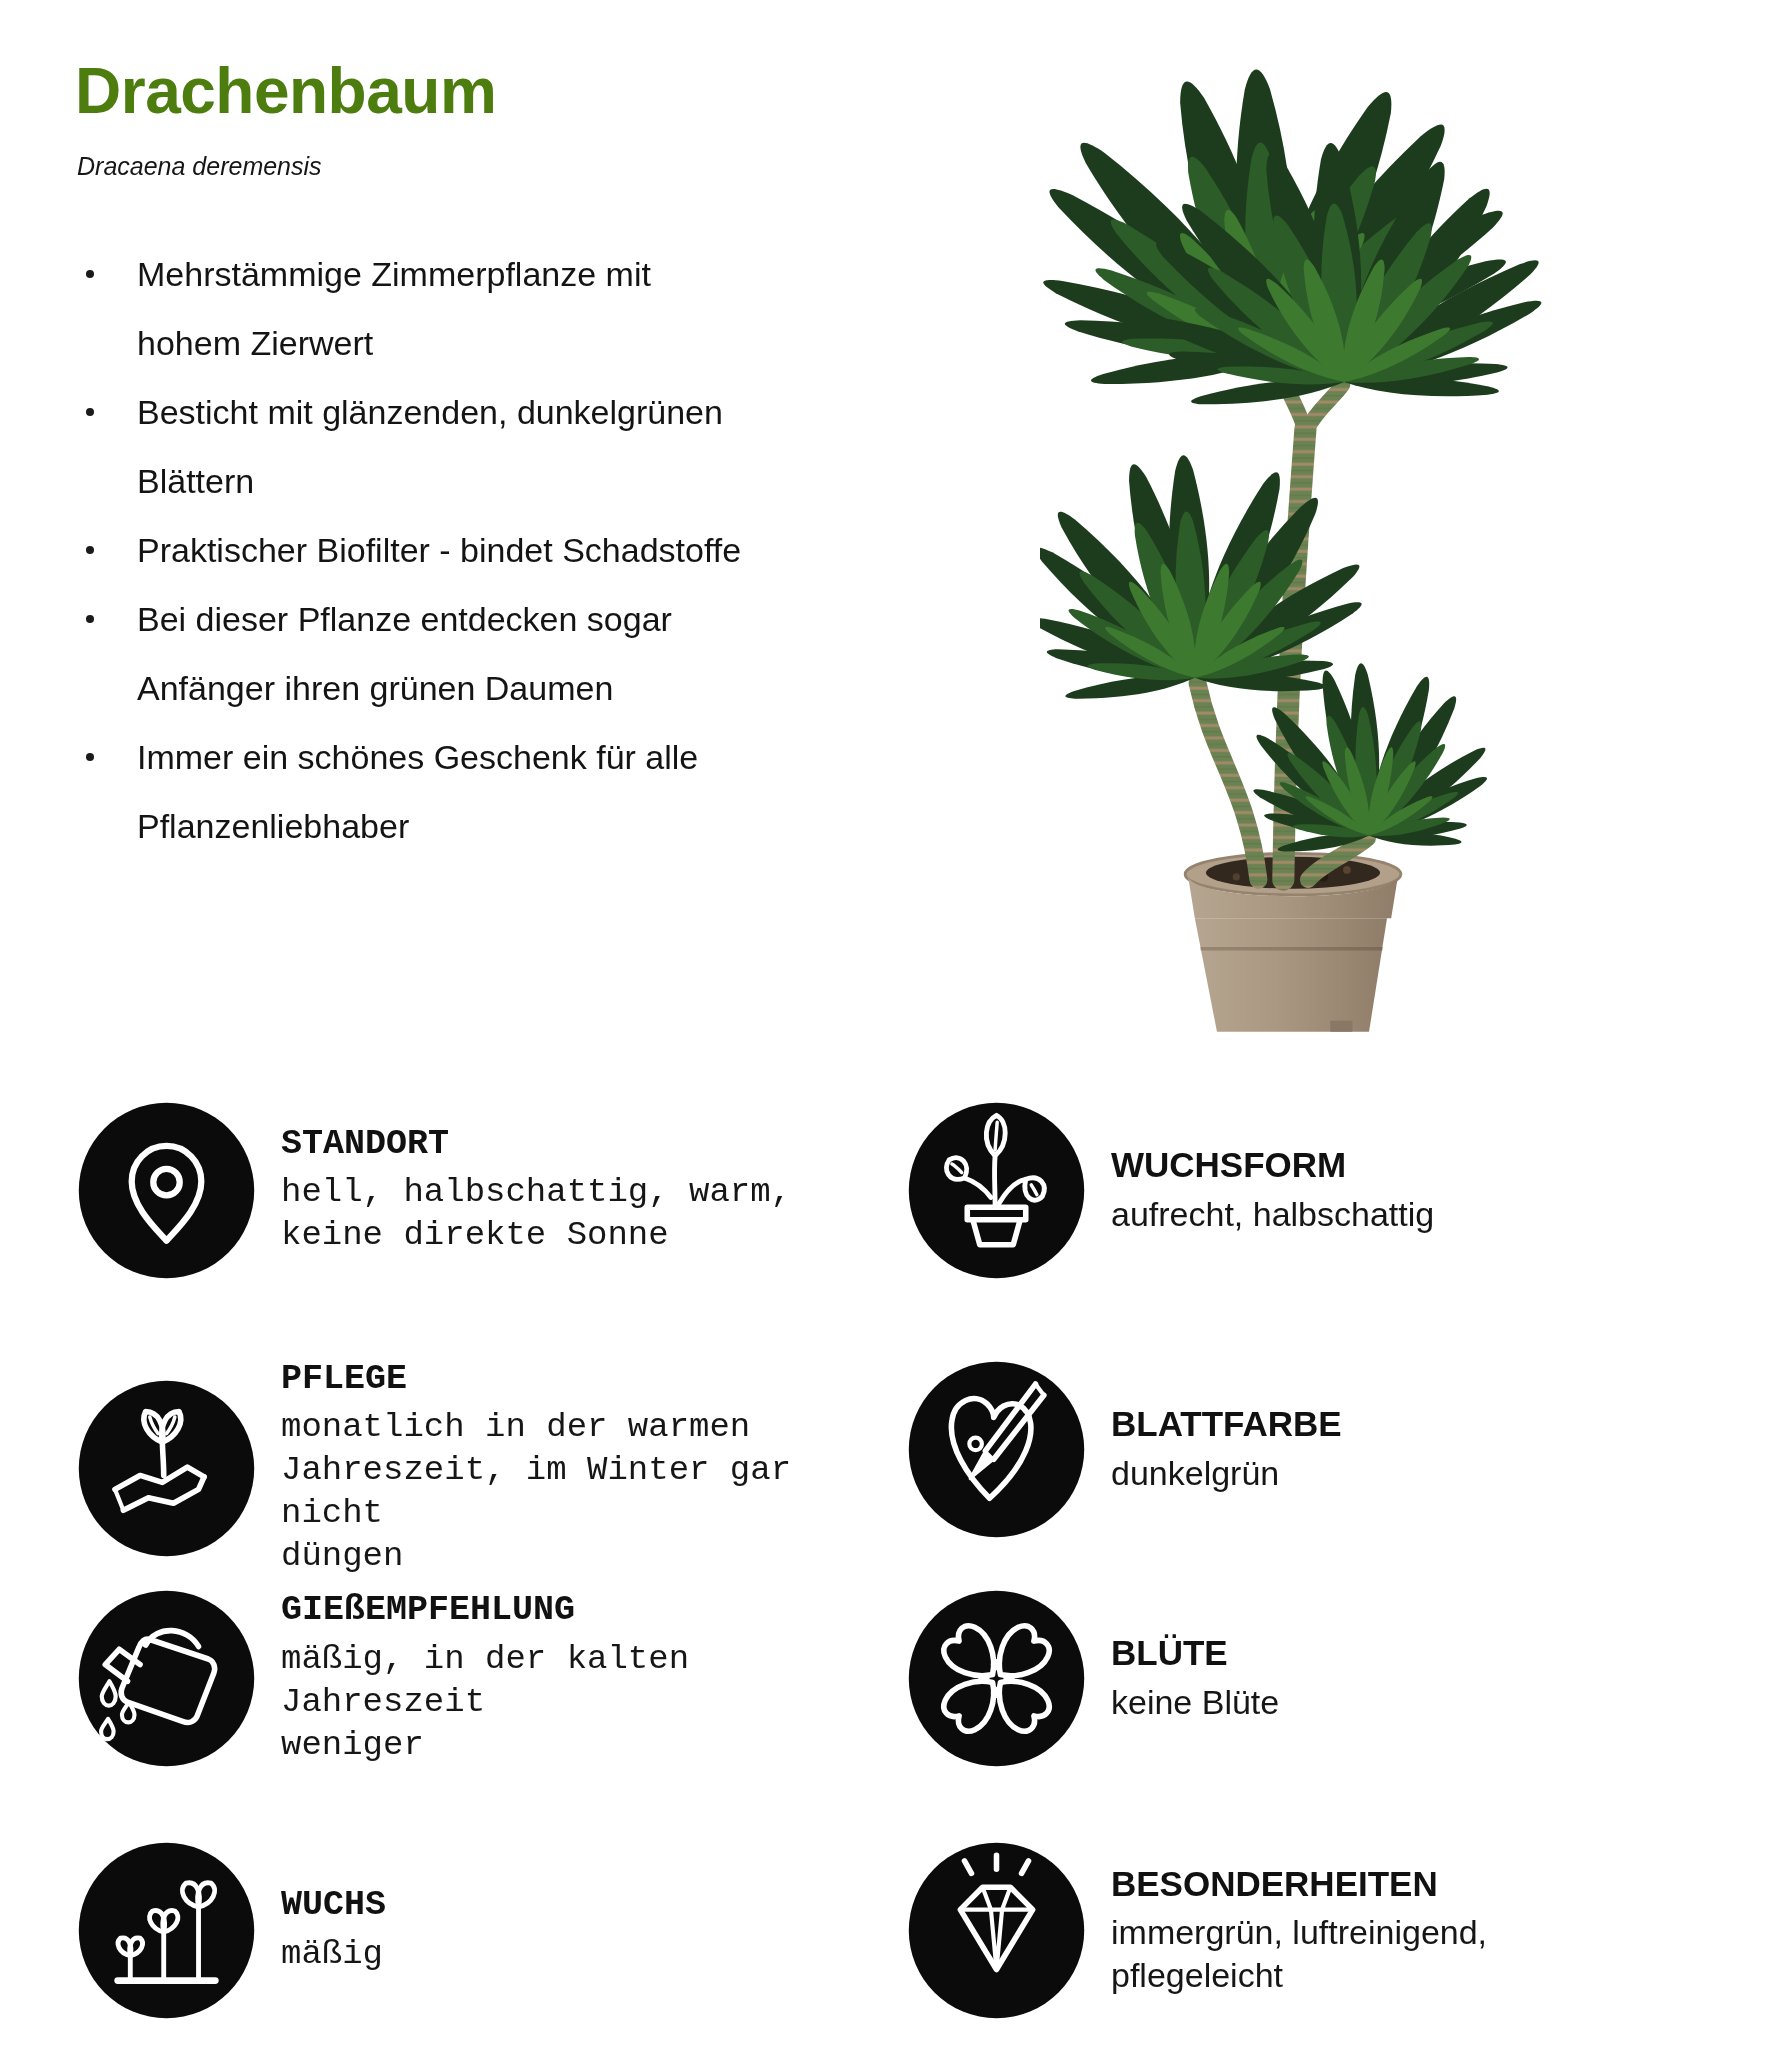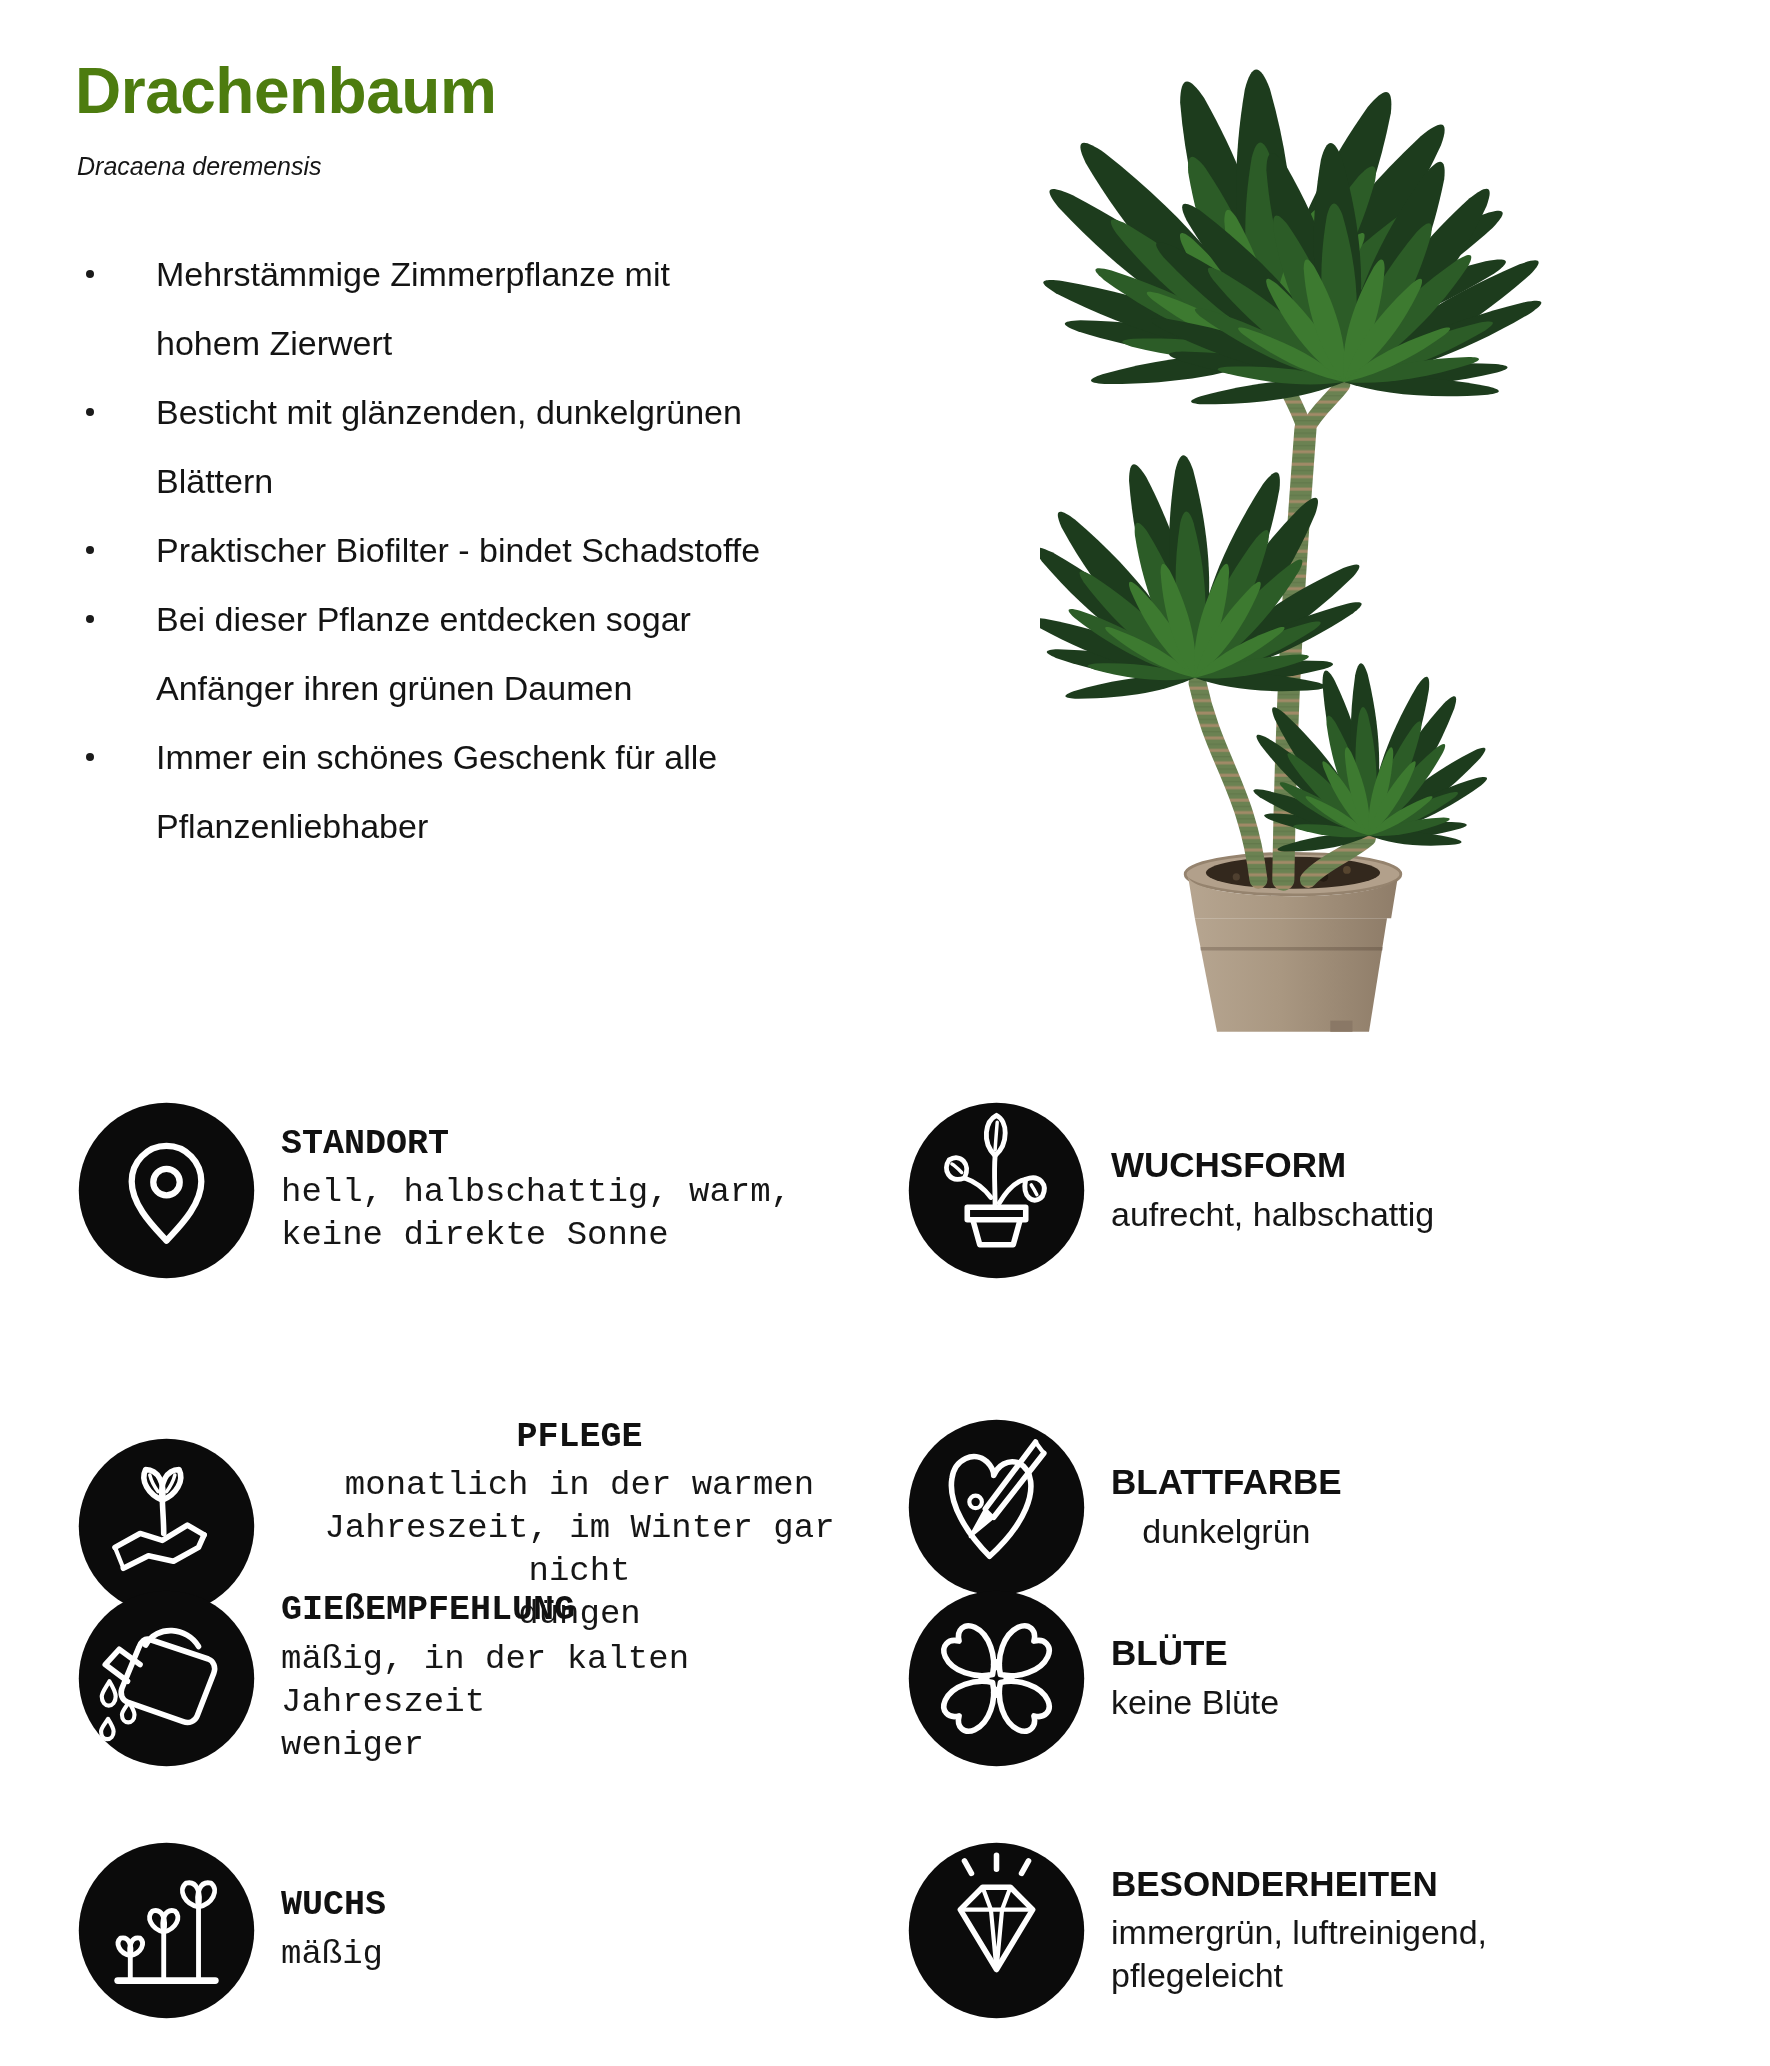--- a/index.html
+++ b/index.html
@@ -2,31 +2,31 @@
 <html style="font-size:7.4px"><head>
 <meta charset="utf-8">
 <style>
   html,body{margin:0;padding:0;background:#fff;}
   .page{position:relative;width:1771px;height:2066px;background:#ffffff;overflow:hidden;
         font-family:"Liberation Sans","DejaVu Sans",sans-serif;color:#141414;}
   .title{position:absolute;left:75px;top:54px;margin:0;font-size:64px;font-weight:700;
          letter-spacing:-0.5px;color:#4d7c0f;}
   .subtitle{position:absolute;left:77px;top:152px;font-size:25px;font-style:italic;color:#161616;}
   .bullets{position:absolute;left:79px;top:240px;width:756px;list-style:none;margin:0;padding:0;}
-  .b-item{display:flex;gap:19px;}
+  .b-item{display:flex;}
   .b-dot{flex:0 0 58px;}
   .b-dot i{display:block;width:8.3px;height:8.3px;border-radius:50%;background:#1a1a1a;
            margin-left:6.5px;margin-top:30px;}
   .b-text{font-size:34px;line-height:69px;}
   .b-line{display:block;}
   .plant{position:absolute;left:1040px;top:14px;width:553px;height:1029px;}
   .attr-row{position:absolute;display:flex;align-items:center;gap:24px;}
   .colL{left:76px;width:802px;font-family:Liberation Mono, monospace;}
   .colR{left:906px;width:839px;}
-  .r1{top:1100px;} .r2{top:1417px;text-align:center;} .r3{top:1588px;} .r4{top:1840px;}
+  .r1{top:1100px;} .r2{top:1359px;} .r3{top:1588px;} .r4{top:1840px;}
   .attr-icon{flex:0 0 181px;width:181px;height:181px;}
   .attr-icon svg{display:block;width:181px;height:181px;}
   .attr-label{font-size:35px;font-weight:700;margin-bottom:7.4px;color:#111;}
   .attr-line{font-size:34px;line-height:43px;color:#161616;}
   .icon{stroke:#fff;fill:none;stroke-linecap:round;stroke-linejoin:round;}
 </style>
 </head>
 <body>
 
 <div class="page">

